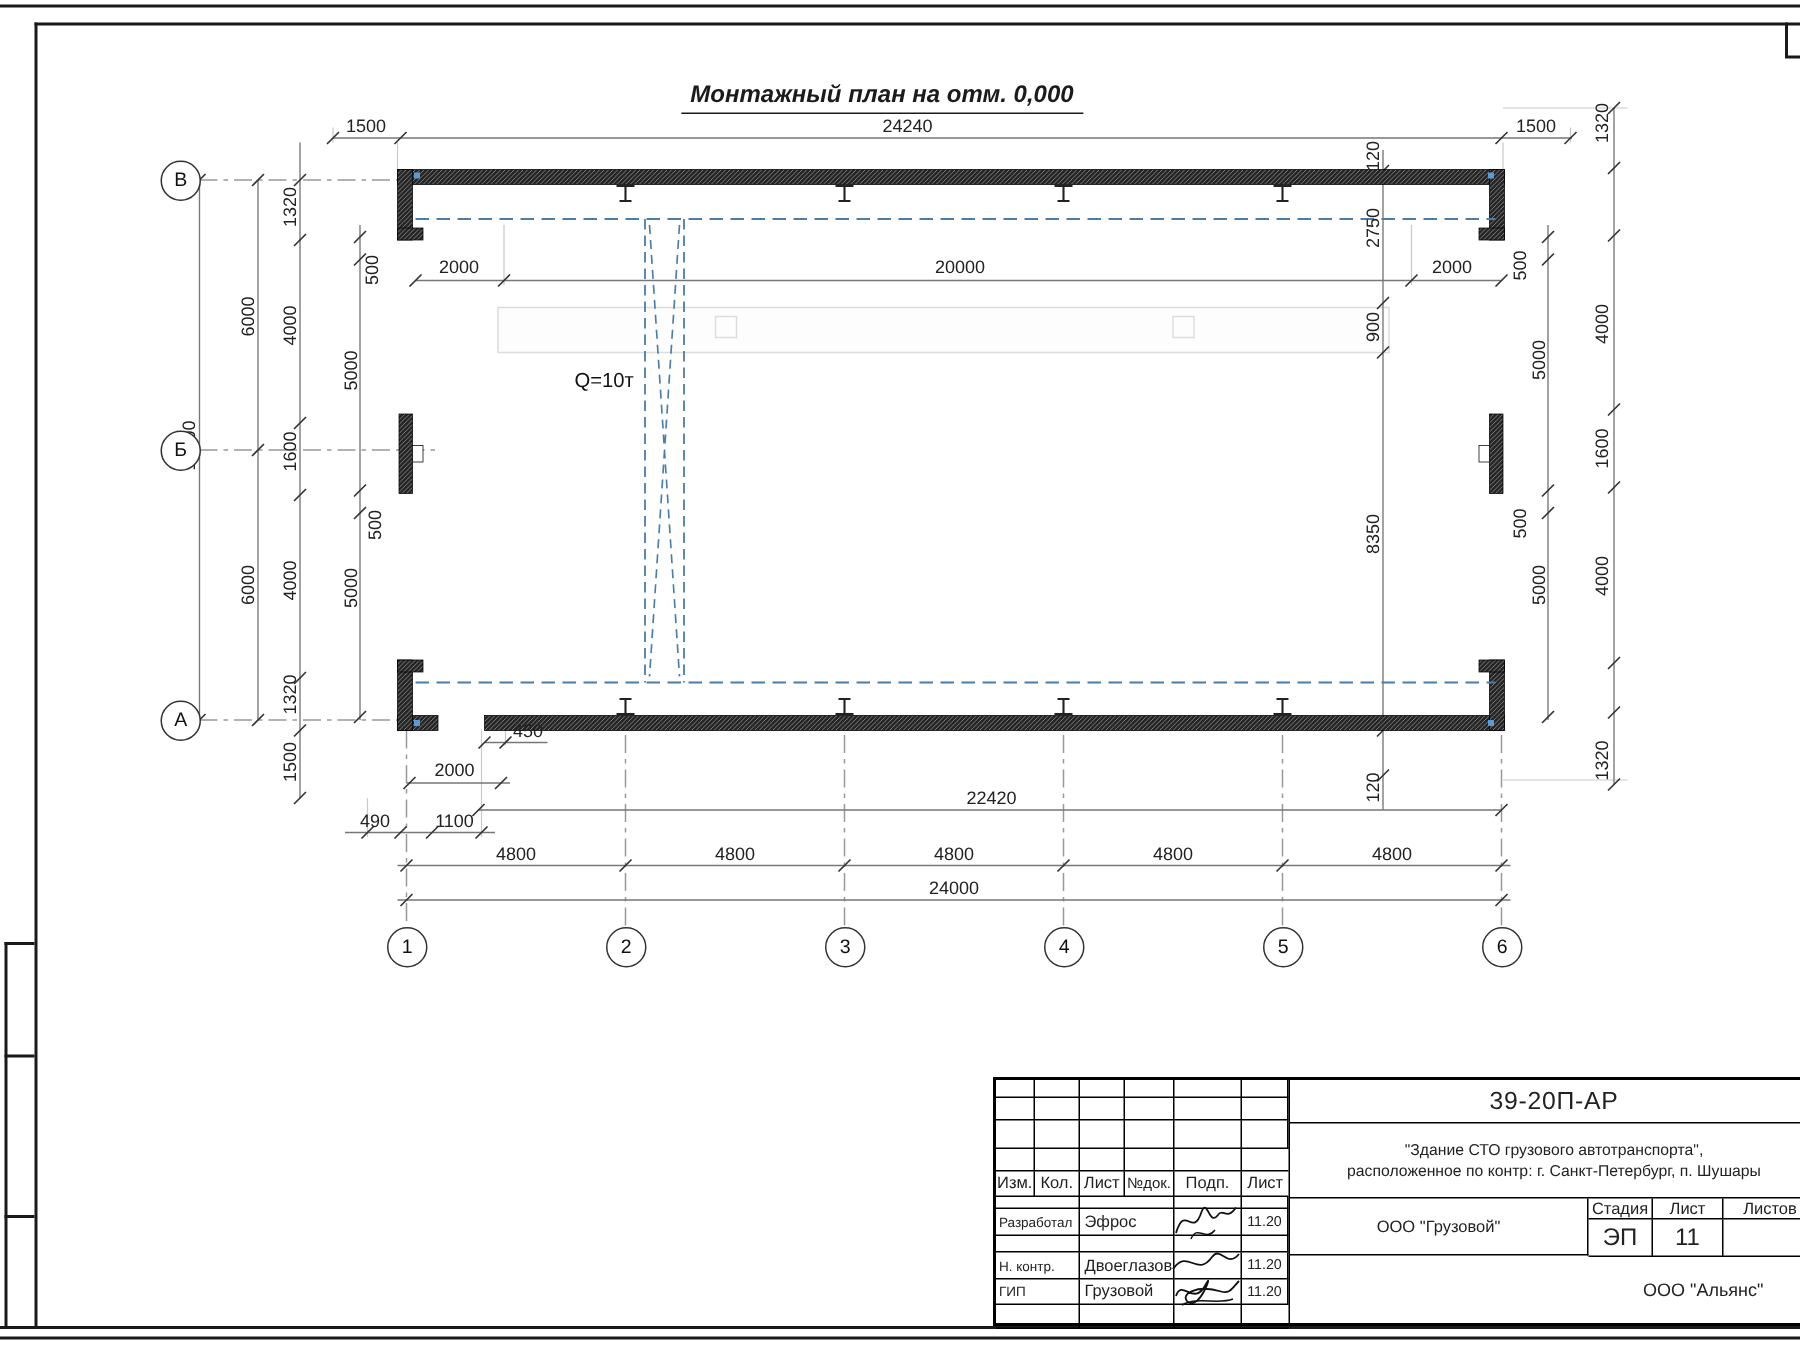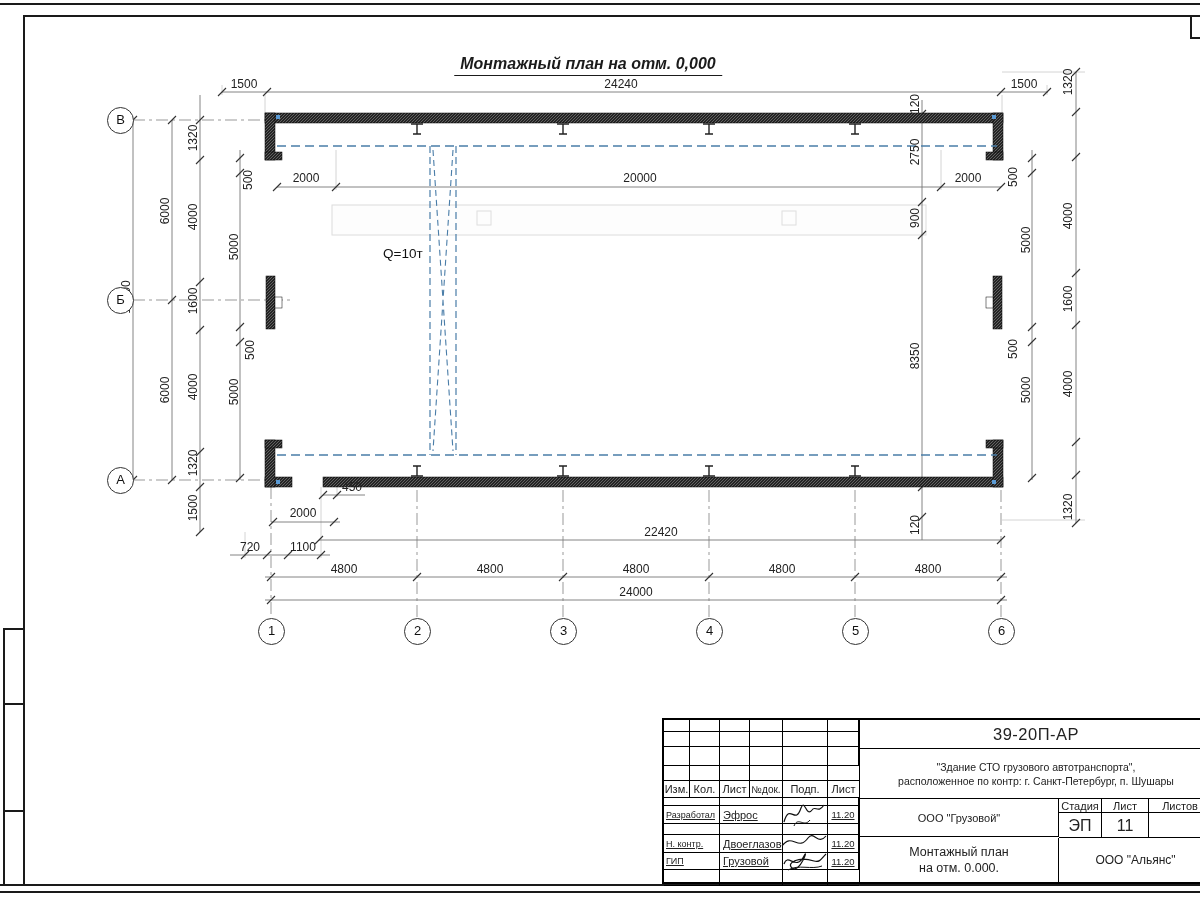--- a/index.html
+++ b/index.html
@@ -162,21 +162,21 @@
 
   <g stroke="#4a7da8" fill="none">
     <path d="M277 146 H997" stroke-width="1.3" stroke-dasharray="9 5"></path>
     <path d="M277 455 H997" stroke-width="1.3" stroke-dasharray="9 5"></path>
     <path d="M430 146 V455 M456 146 V455" stroke-width="1.2" stroke-dasharray="7 4"></path>
     <path d="M433 150 L453 451 M453 150 L433 451" stroke-width="1.1" stroke-dasharray="6 4"></path>
   </g>
 </svg>
 
 <div class="dim" style="left:244px;top:78px;">1500</div>
-<div class="dim" style="left:621px;top:78px;">24240</div>
+<div class="dim" style="left:605px;top:78px;">24240</div>
 <div class="dim" style="left:1024px;top:78px;">1500</div>
 <div class="dim" style="left:306px;top:172px;">2000</div>
 <div class="dim" style="left:640px;top:172px;">20000</div>
 <div class="dim" style="left:968px;top:172px;">2000</div>
 
 <div class="dimv" style="left:126px;top:297px;">12000</div>
 <div class="dimv" style="left:165px;top:211px;">6000</div>
 <div class="dimv" style="left:165px;top:390px;">6000</div>
 <div class="dimv" style="left:193px;top:138px;">1320</div>
 <div class="dimv" style="left:193px;top:217px;">4000</div>
@@ -200,21 +200,21 @@
 <div class="dimv" style="left:1013px;top:349px;">500</div>
 <div class="dimv" style="left:1026px;top:390px;">5000</div>
 <div class="dimv" style="left:1068px;top:82px;">1320</div>
 <div class="dimv" style="left:1068px;top:216px;">4000</div>
 <div class="dimv" style="left:1068px;top:299px;">1600</div>
 <div class="dimv" style="left:1068px;top:384px;">4000</div>
 <div class="dimv" style="left:1068px;top:507px;">1320</div>
 
 <div class="dim" style="left:352px;top:481px;">450</div>
 <div class="dim" style="left:303px;top:507px;">2000</div>
-<div class="dim" style="left:250px;top:541px;">720</div>
+<div class="dim" style="left:250px;top:541px;">490</div>
 <div class="dim" style="left:303px;top:541px;">1100</div>
 <div class="dim" style="left:661px;top:526px;">22420</div>
 <div class="dim" style="left:344px;top:563px;">4800</div>
 <div class="dim" style="left:490px;top:563px;">4800</div>
 <div class="dim" style="left:636px;top:563px;">4800</div>
 <div class="dim" style="left:782px;top:563px;">4800</div>
 <div class="dim" style="left:928px;top:563px;">4800</div>
 <div class="dim" style="left:636px;top:586px;">24000</div>
 
 <div class="crane-lbl">Q=10т</div>
@@ -261,21 +261,21 @@
 
     <div class="tb-grid6" style="grid-template-rows:17px;">
       <div class="tb-cell">Изм.</div>
       <div class="tb-cell">Кол.</div>
       <div class="tb-cell">Лист</div>
       <div class="tb-cell small">№док.</div>
       <div class="tb-cell">Подп.</div>
       <div class="tb-cell">Лист</div>
     </div>
 
-    <div class="tb-grid4" style="grid-template-rows:8px 18px 11px 18px 17px 16px;text-decoration:underline;">
+    <div class="tb-grid4" style="grid-template-rows:8px 18px 11px 18px 17px 16px;">
       <div class="tb-cell"></div>
         <div class="tb-cell"></div>
         <div class="tb-cell"></div>
         <div class="tb-cell"></div>
       <div class="tb-cell role">Разработал</div>
       <div class="tb-cell name">Эфрос</div>
       <div class="tb-cell"></div>
       <div class="tb-cell date">11.20</div>
       <div class="tb-cell"></div>
         <div class="tb-cell"></div>
@@ -297,24 +297,20 @@
   </div>
 
   <div class="tb-right">
     <div class="tb-code">39-20П-АР</div>
     <div class="tb-proj">
       <span>"Здание СТО грузового автотранспорта",</span>
       <span>расположенное по контр: г. Санкт-Петербург, п. Шушары</span>
     </div>
     <div class="tb-row3">
       <div class="tb-org">ООО "Грузовой"</div>
-      <div class="tb-sheetname">
-        <span>Монтажный план</span>
-        <span>на отм. 0.000.</span>
-      </div>
       <div class="tb-slv">
         <div class="hdr">Стадия</div>
         <div class="hdr">Лист</div>
         <div class="hdr">Листов</div>
         <div class="val">ЭП</div>
         <div class="val">11</div>
         <div class="val"></div>
       </div>
       <div class="tb-company">ООО "Альянс"</div>
     </div>

